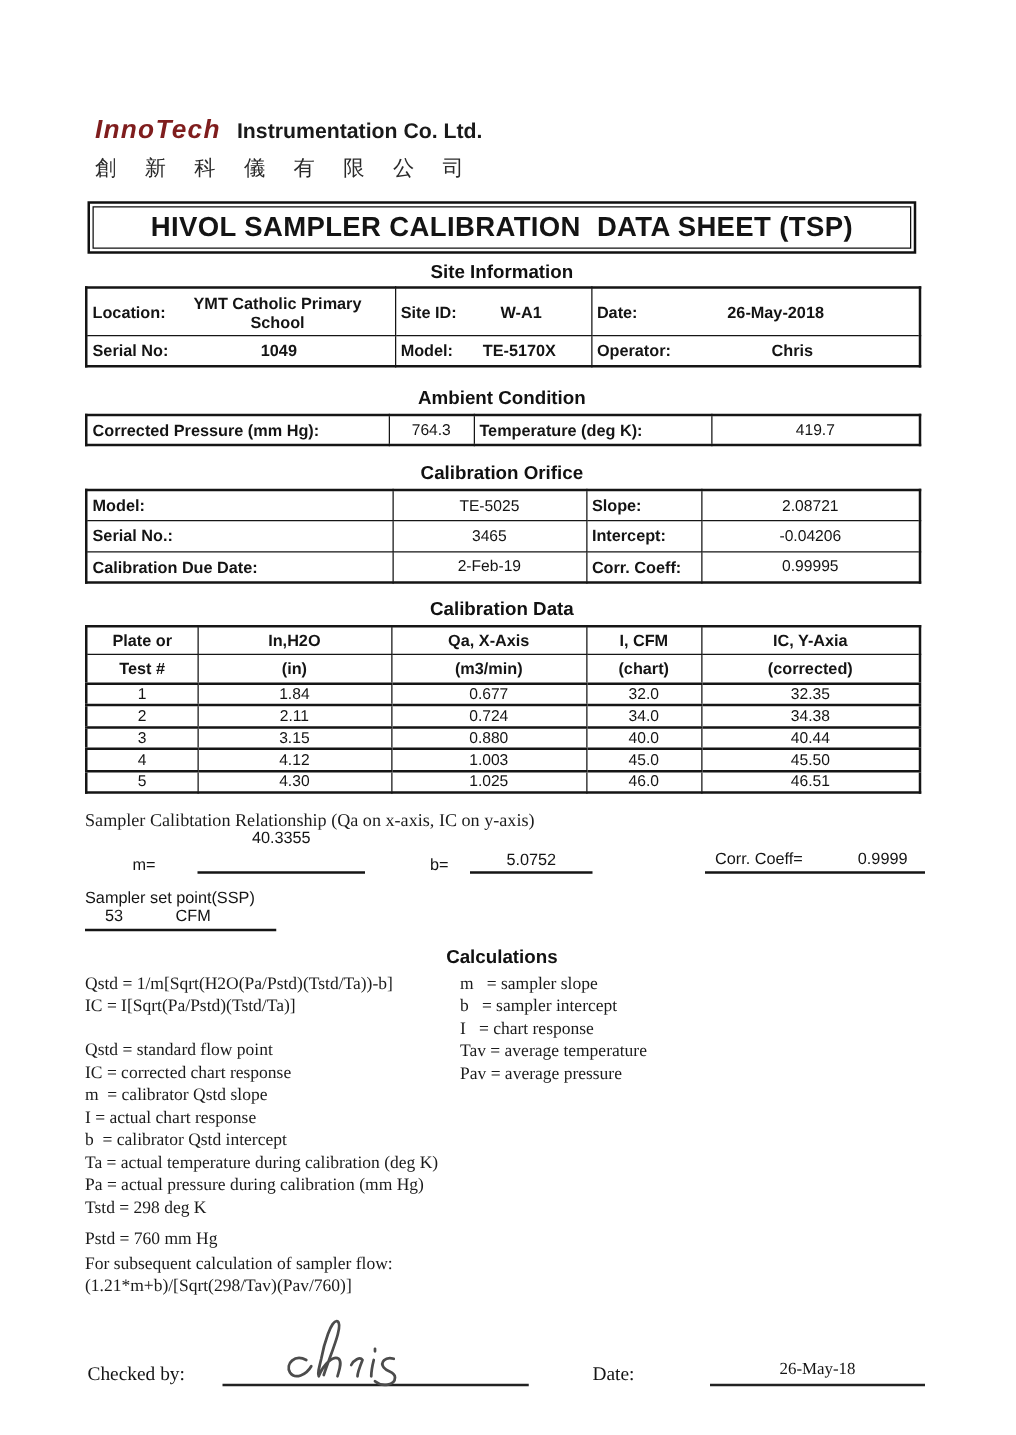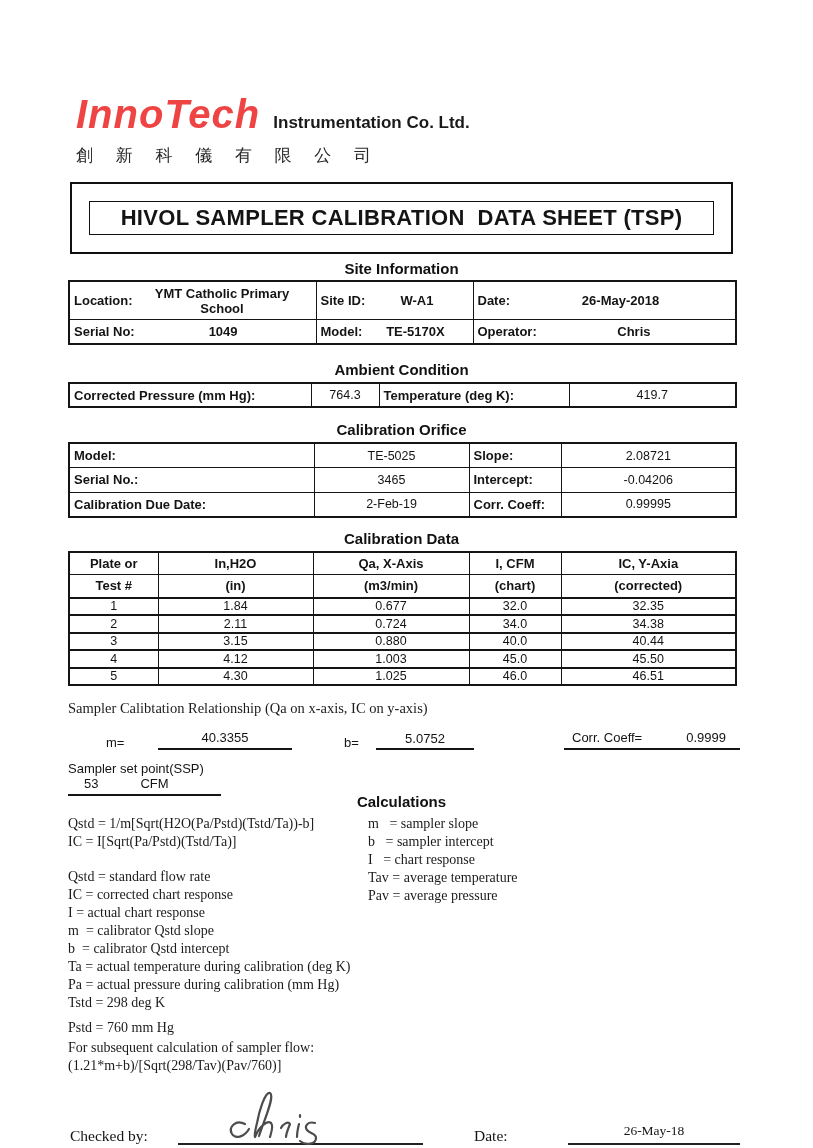--- a/index.html
+++ b/index.html
@@ -7,26 +7,26 @@
   .page {
     position:relative; width:813px; height:1148px; background:#ffffff;
     font-family:"Liberation Sans", sans-serif; color:#141414; overflow:hidden;
     margin:0 auto;
   }
   .content { position:absolute; left:68px; top:0; width:667px; }
 
   
   .logo { margin-top:92px; }
   .logo-line1 { display:flex; align-items:baseline; gap:13px; padding-left:8px; }
-  .logo-name { font-size:40px; font-weight:bold; font-style:italic; letter-spacing:1px; color:#ef4444;}
+  .logo-name { font-size:21px; font-weight:bold; font-style:italic; letter-spacing:1px; color:#7f1d1d;}
   .logo-suffix { font-size:17px; font-weight:bold; color:#1a1a1a; }
   .logo-zh { margin-top:7px; padding-left:8px; font-size:17px; letter-spacing:9px; color:#2a2a2a; }
 
   
-  .title-box { margin-top:15px; border:2.5px solid #101010; padding:17px; margin-left:2px; margin-right:2px;}
+  .title-box { margin-top:15px; border:2.5px solid #101010; padding:2px; margin-left:2px; margin-right:2px;}
   .title-inner { border:1.5px solid #101010; text-align:center; }
   .title-text { font-size:22px; font-weight:bold; line-height:32px; white-space:pre; letter-spacing:0.3px; }
 
   .section-heading { text-align:center; font-size:15px; font-weight:bold; color:#111; }
 
   
   table { border-collapse:collapse; table-layout:fixed; width:667px; }
   table, td { border:1.6px solid #151515; }
   table { border-width:2.2px; }
   td { padding:0 4px; vertical-align:middle; overflow:hidden; }
@@ -54,30 +54,30 @@
   .cal-table { margin-top:4px; }
   .cal-table td { text-align:center; }
   .cal-table tr.hdr td { height:23px; font-weight:bold; font-size:13px; }
   .cal-table tr.dat td { height:17.5px; font-size:12.5px; border-top-width:2px; }
 
   
   .rel-heading { margin-top:14px; font-family:"Liberation Serif", serif; font-size:14.5px; color:#1c1c1c; }
   .rel-row { position:relative; height:26px; margin-top:7px; font-size:13px; }
   .rel-row .abs { position:absolute; bottom:0; }
   .m-label { left:38px; bottom:4px; }
-  .m-line { left:90px; width:134px; border-bottom:2.5px solid #151515; text-align:center; padding-bottom:3px;}
+  .m-line { left:90px; width:134px; border-bottom:2.5px solid #151515; text-align:center; padding-bottom:20px;}
   .b-label { left:276px; bottom:4px; }
   .b-line { left:308px; width:98px; border-bottom:2.5px solid #151515; text-align:center; padding-bottom:2px;margin-top:48px;}
   .corr-group { left:496px; width:176px; border-bottom:2.5px solid #151515; display:flex; justify-content:space-between; padding:0 14px 3px 8px; }
   .ssp-row { position:relative; height:25px; margin-top:11px; font-size:13px; }
   .ssp-label { left:68px; bottom:3px; }
   .ssp-line { left:254px; width:153px; border-bottom:2.5px solid #151515; display:flex; gap:42px; padding:0 0 3px 16px; }
 
   
-  .calc-heading { margin-top:7px; }
+  .calc-heading { margin-top:22px; }
   .calc-cols { display:flex; margin-top:5px; font-family:"Liberation Serif", serif; font-size:14px; color:#1b1b1b; }
   .calc-left { width:300px; }
   .calc-right { width:300px;font-family:Liberation Serif, serif; }
   .calc-line { line-height:18px; white-space:pre; }
   .calc-defs { margin-top:17px; }
   .calc-flow { margin-top:7px; }
   .calc-flow .calc-line:first-child { margin-bottom:2px; }
 
   
   .footer { position:relative; margin-top:36px; height:34px; font-family:"Liberation Serif", serif; font-size:15.5px; }
@@ -290,24 +290,24 @@
         <span>CFM</span>
       </span>
     </div>
 
     <div class="section-heading calc-heading">Calculations</div>
     <div class="calc-cols">
       <div class="calc-left">
         <div class="calc-line">Qstd = 1/m[Sqrt(H2O(Pa/Pstd)(Tstd/Ta))-b]</div>
         <div class="calc-line">IC = I[Sqrt(Pa/Pstd)(Tstd/Ta)]</div>
         <div class="calc-defs">
-          <div class="calc-line">Qstd = standard flow rate</div>
+          <div class="calc-line">Qstd = standard flow point</div>
           <div class="calc-line">IC = corrected chart response</div>
+          <div class="calc-line">m  = calibrator Qstd slope</div>
           <div class="calc-line">I = actual chart response</div>
-          <div class="calc-line">m  = calibrator Qstd slope</div>
           <div class="calc-line">b  = calibrator Qstd intercept</div>
           <div class="calc-line">Ta = actual temperature during calibration (deg K)</div>
           <div class="calc-line">Pa = actual pressure during calibration (mm Hg)</div>
           <div class="calc-line">Tstd = 298 deg K</div>
         </div>
         <div class="calc-flow">
           <div class="calc-line">Pstd = 760 mm Hg</div>
           <div class="calc-line">For subsequent calculation of sampler flow:</div>
           <div class="calc-line">(1.21*m+b)/[Sqrt(298/Tav)(Pav/760)]</div>
         </div>

